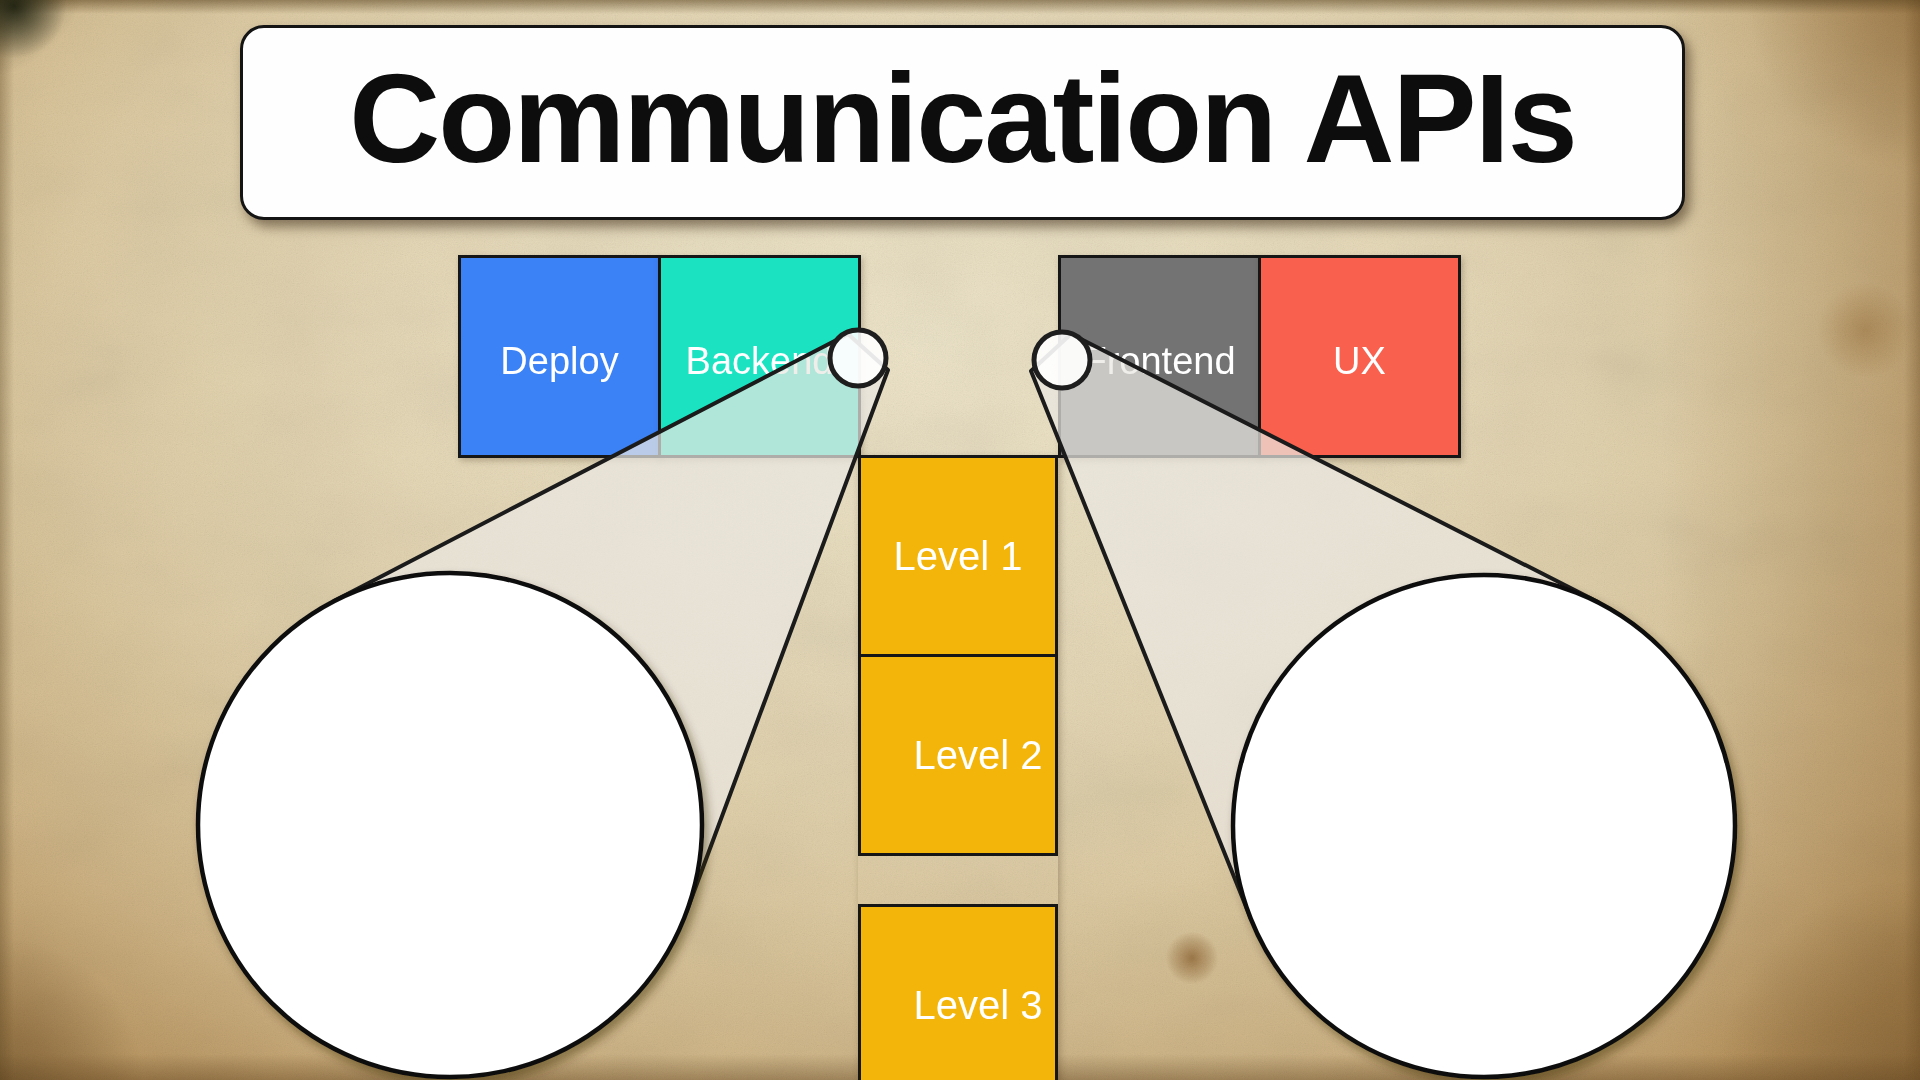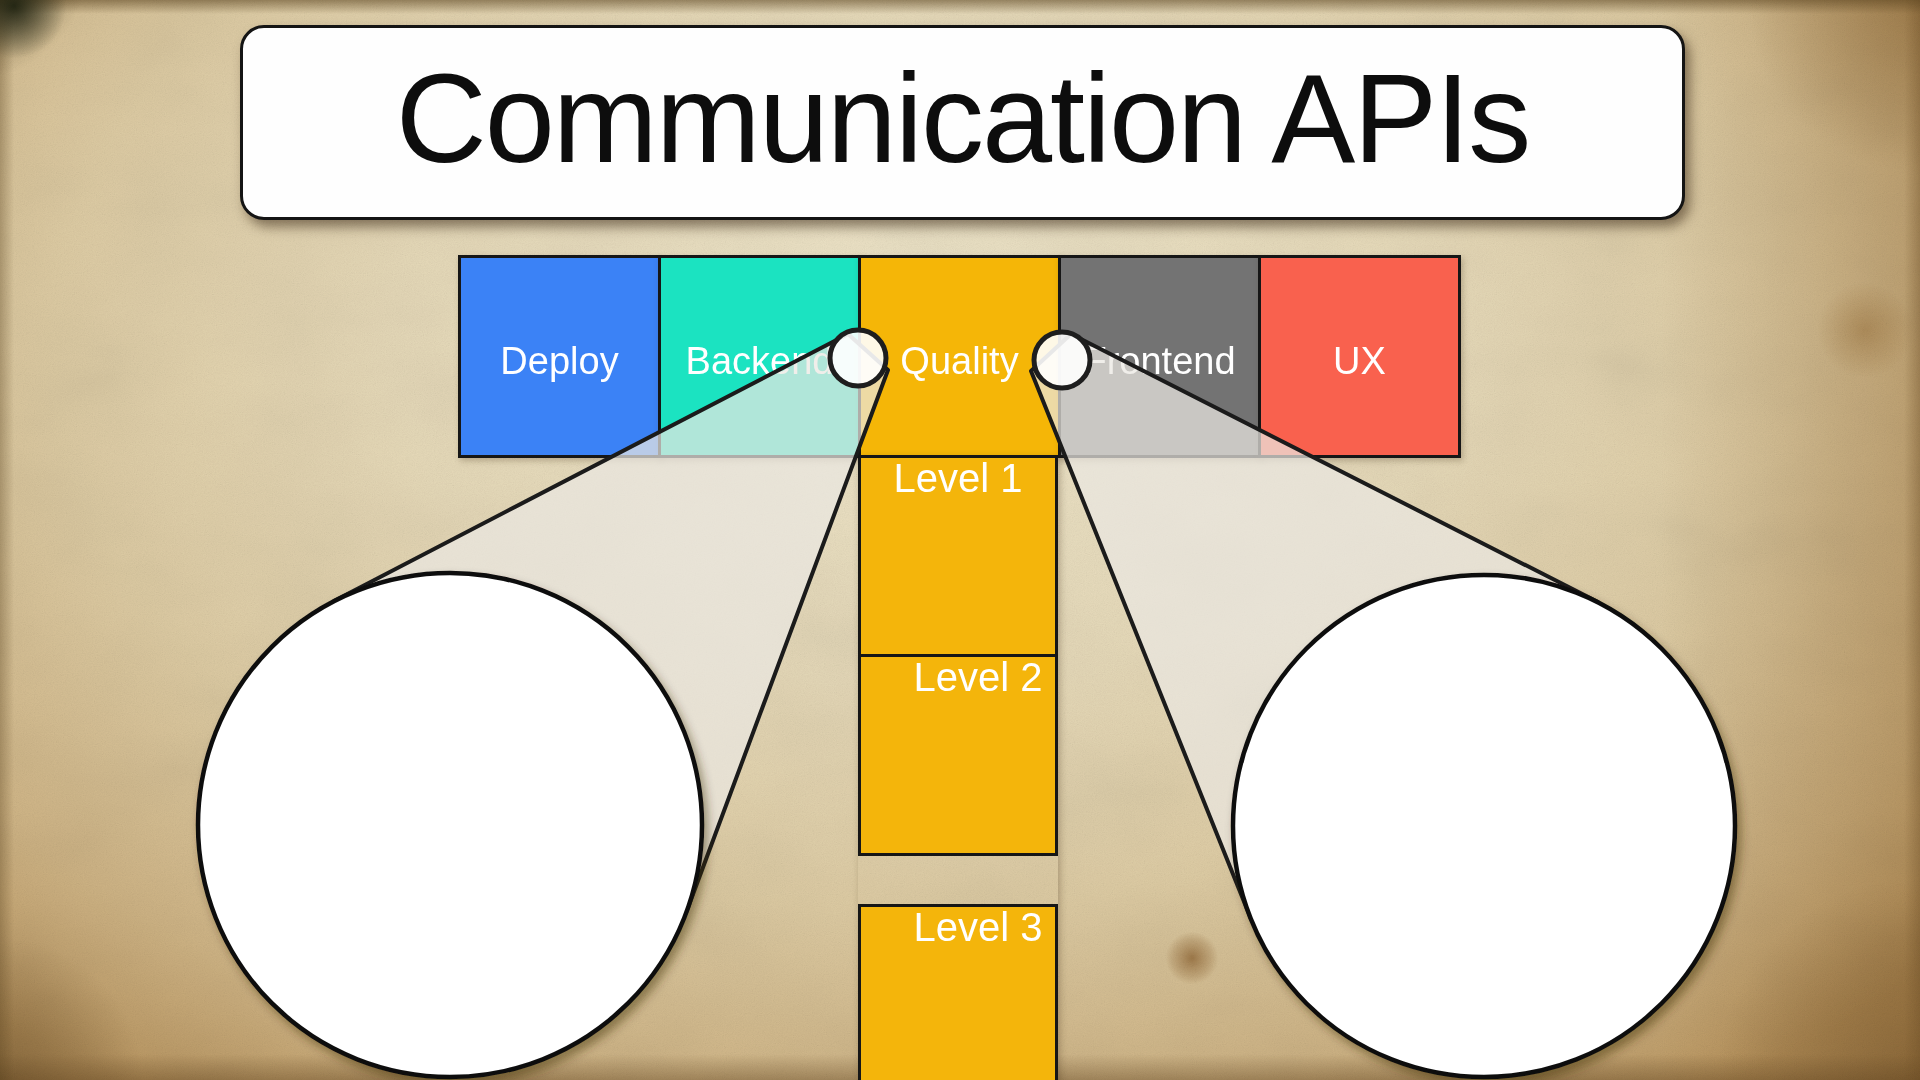--- a/index.html
+++ b/index.html
@@ -26,31 +26,31 @@
   .canvas{position:absolute;inset:0;}
   .grain{position:absolute;inset:0;z-index:1;pointer-events:none;mix-blend-mode:multiply;}
   .title-box{
     position:absolute;left:240px;top:25px;width:1445px;height:195px;z-index:2;
     background:#FEFEFE;border:3px solid #141414;border-radius:24px;
     box-shadow:5px 7px 12px rgba(45,28,10,.5);
     display:flex;align-items:center;justify-content:center;box-sizing:border-box;
   }
   .title-text{
     font-size:126px;color:#0d0d0d;letter-spacing:-2px;white-space:nowrap;
-    font-family:"Liberation Sans", sans-serif;line-height:1;padding-bottom:8px;
+    font-family:"Liberation Sans", sans-serif;line-height:1;padding-bottom:8px;font-weight:bold;
   }
   .pipe-box{
     position:absolute;top:255px;width:203px;height:203px;z-index:2;box-sizing:border-box;
     border:3px solid #161616;display:flex;align-items:center;justify-content:center;
     box-shadow:2px 3px 6px rgba(60,40,15,.25);
   }
   .pipe-label{color:#ffffff;font-size:38px;line-height:1;transform:translateY(4px);}
   .level-box{
     position:relative;width:200px;height:202px;box-sizing:border-box;
-    border:3px solid #161616;display:flex;align-items:flex-start;justify-content:center;
+    border:3px solid #161616;display:flex;align-items:center;justify-content:center;
   }
   .level-box + .level-box{margin-top:-3px;padding-left:40px;}
   .level-col{position:absolute;left:858px;top:455px;z-index:2;box-shadow:2px 3px 7px rgba(60,40,15,.3);}
   .level-label{color:#ffffff;font-size:40px;line-height:1;}
   .lens-overlay{position:absolute;inset:0;z-index:3;pointer-events:none;}
 </style>
 </head>
 <body>
 
 <div class="canvas">
@@ -70,23 +70,20 @@
 
   <div class="title-box">
     <div class="title-text">Communication APIs</div>
   </div>
 
   <div class="pipe-box" style="left: 458px; background-color: #3b82f6;">
     <span class="pipe-label">Deploy</span>
   </div>
   <div class="pipe-box" style="left: 658px; background-color: rgb(27, 227, 193);">
     <span class="pipe-label">Backend</span>
-  </div>
-  <div class="pipe-box" style="left: 858px; background-color: rgb(245, 182, 7);">
-    <span class="pipe-label">Quality</span>
   </div>
   <div class="pipe-box" style="left: 1058px; background-color: #737373;">
     <span class="pipe-label">Frontend</span>
   </div>
   <div class="pipe-box" style="left: 1258px; background-color: rgb(249, 97, 78);">
     <span class="pipe-label">UX</span>
   </div>
 
   <div class="level-col">
     <div class="level-box" style="background-color: rgb(244, 181, 11);">

